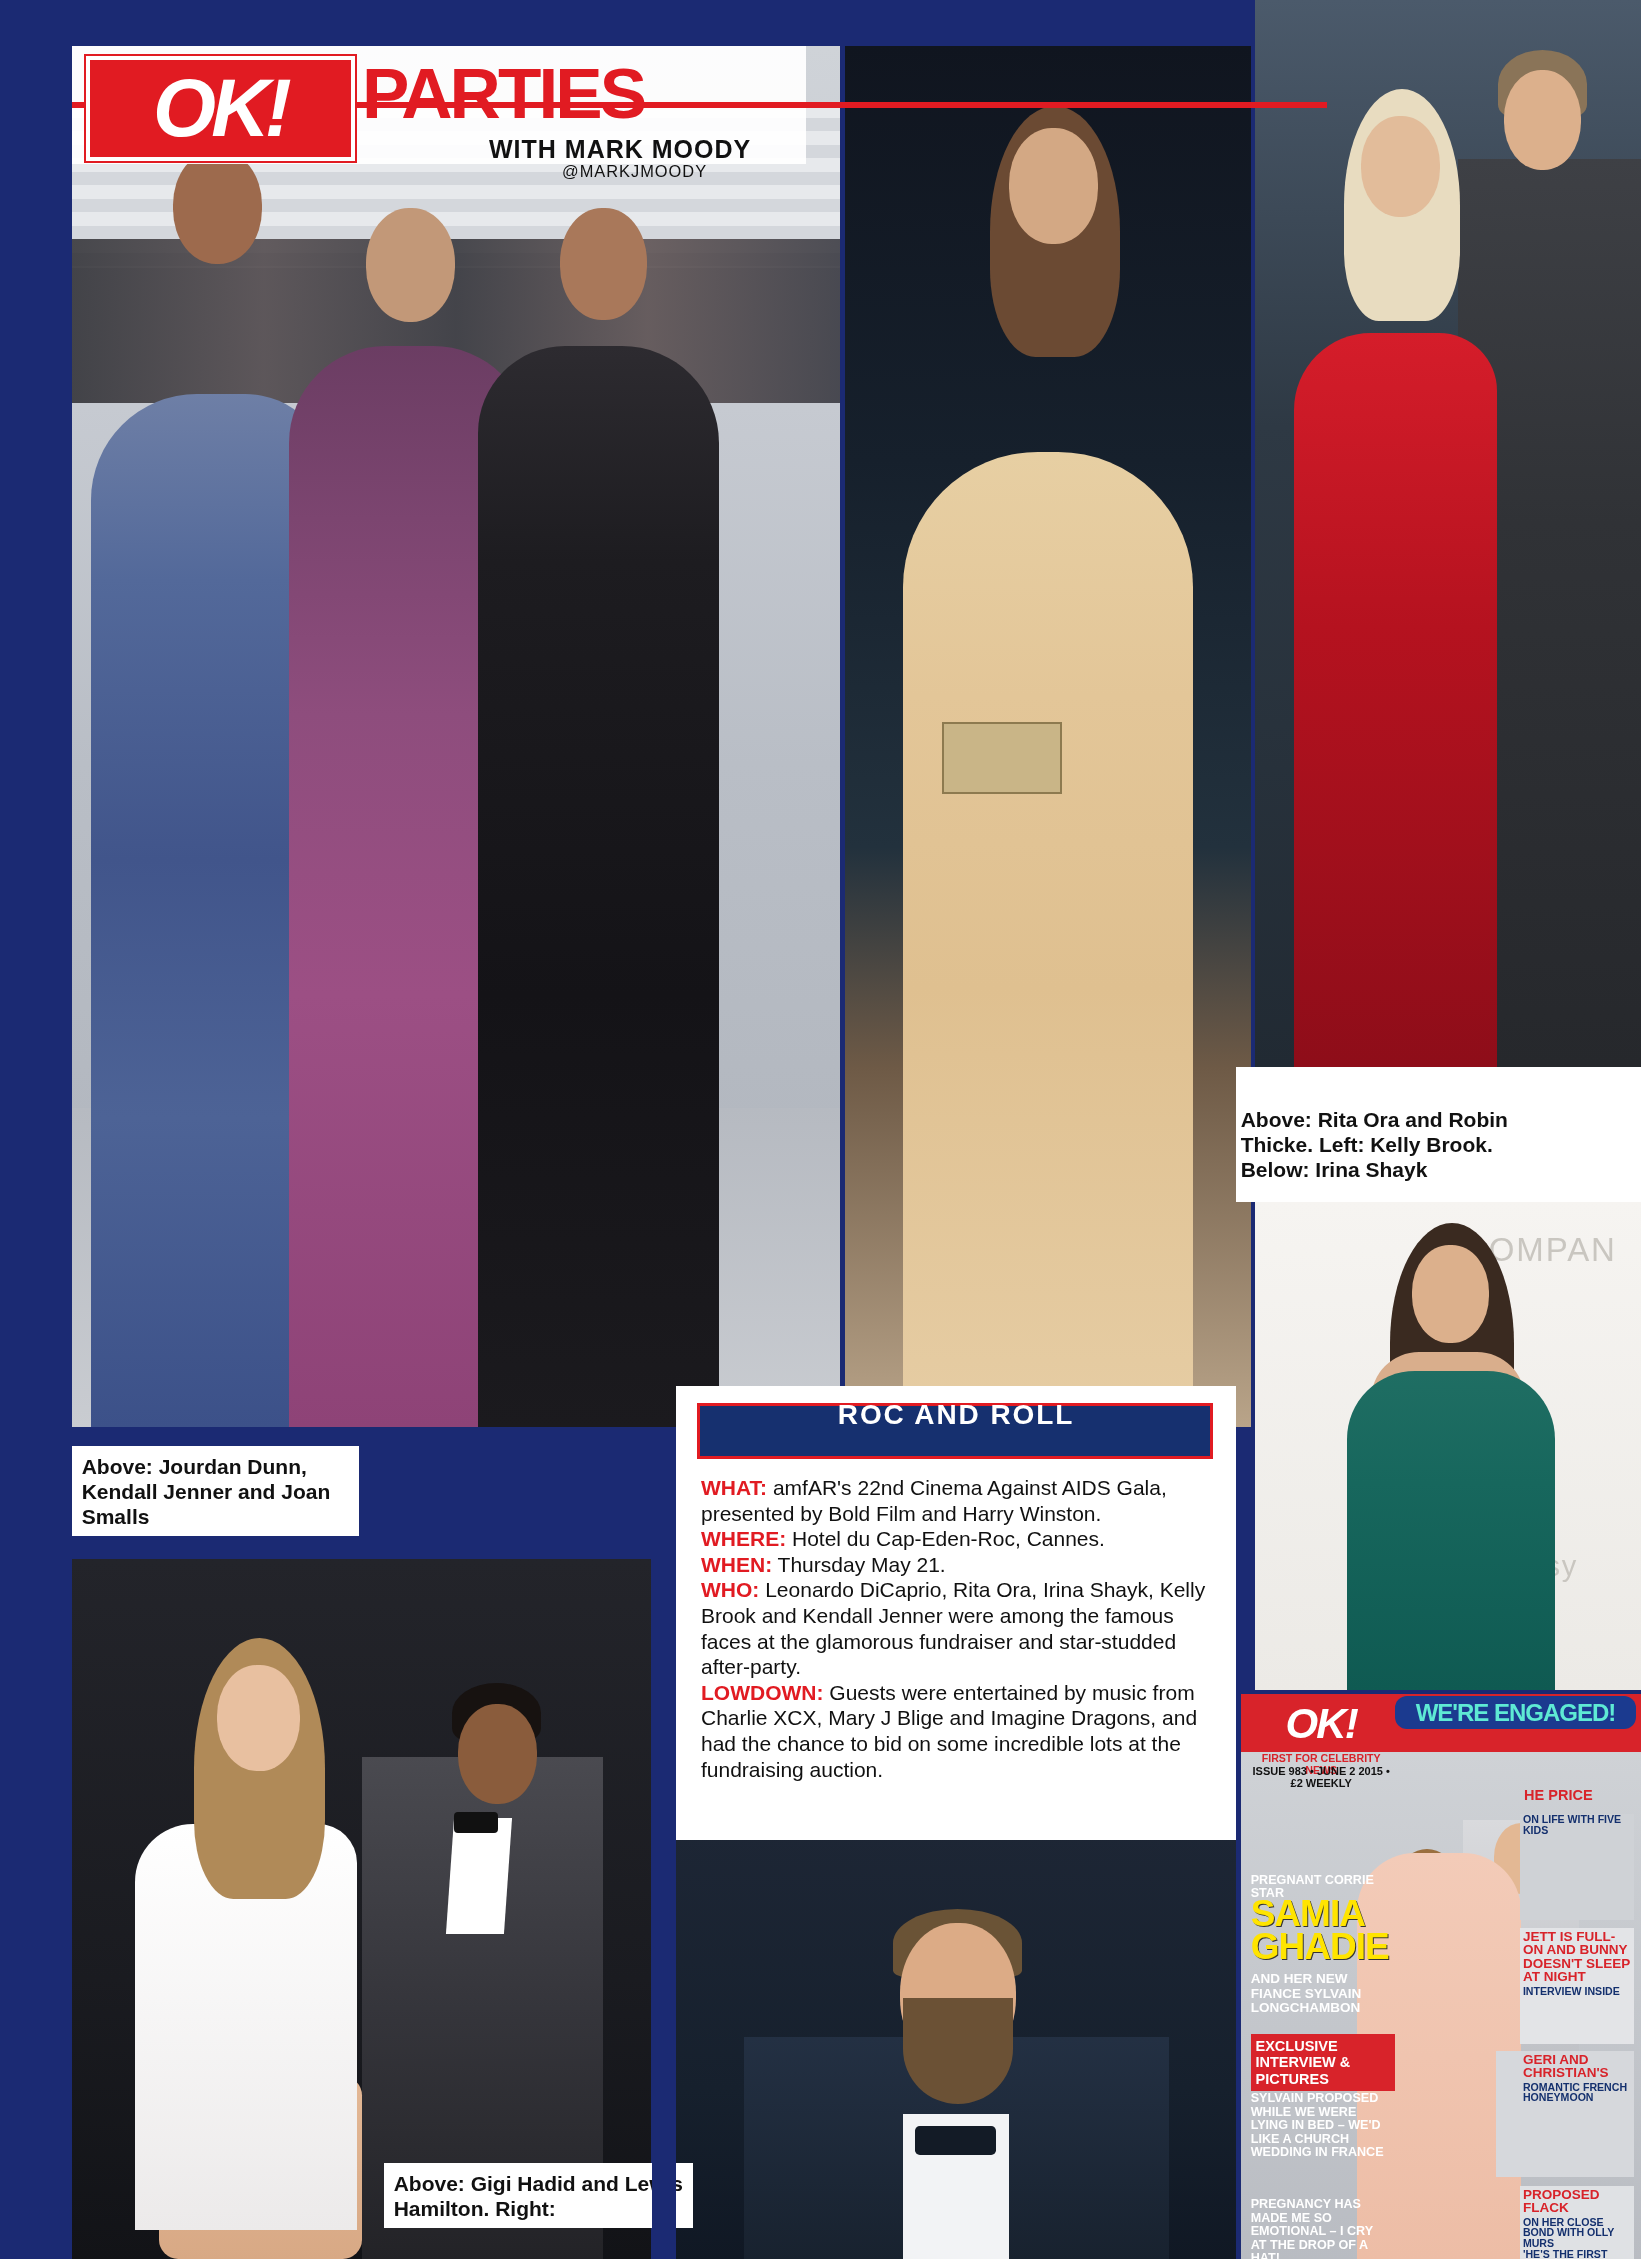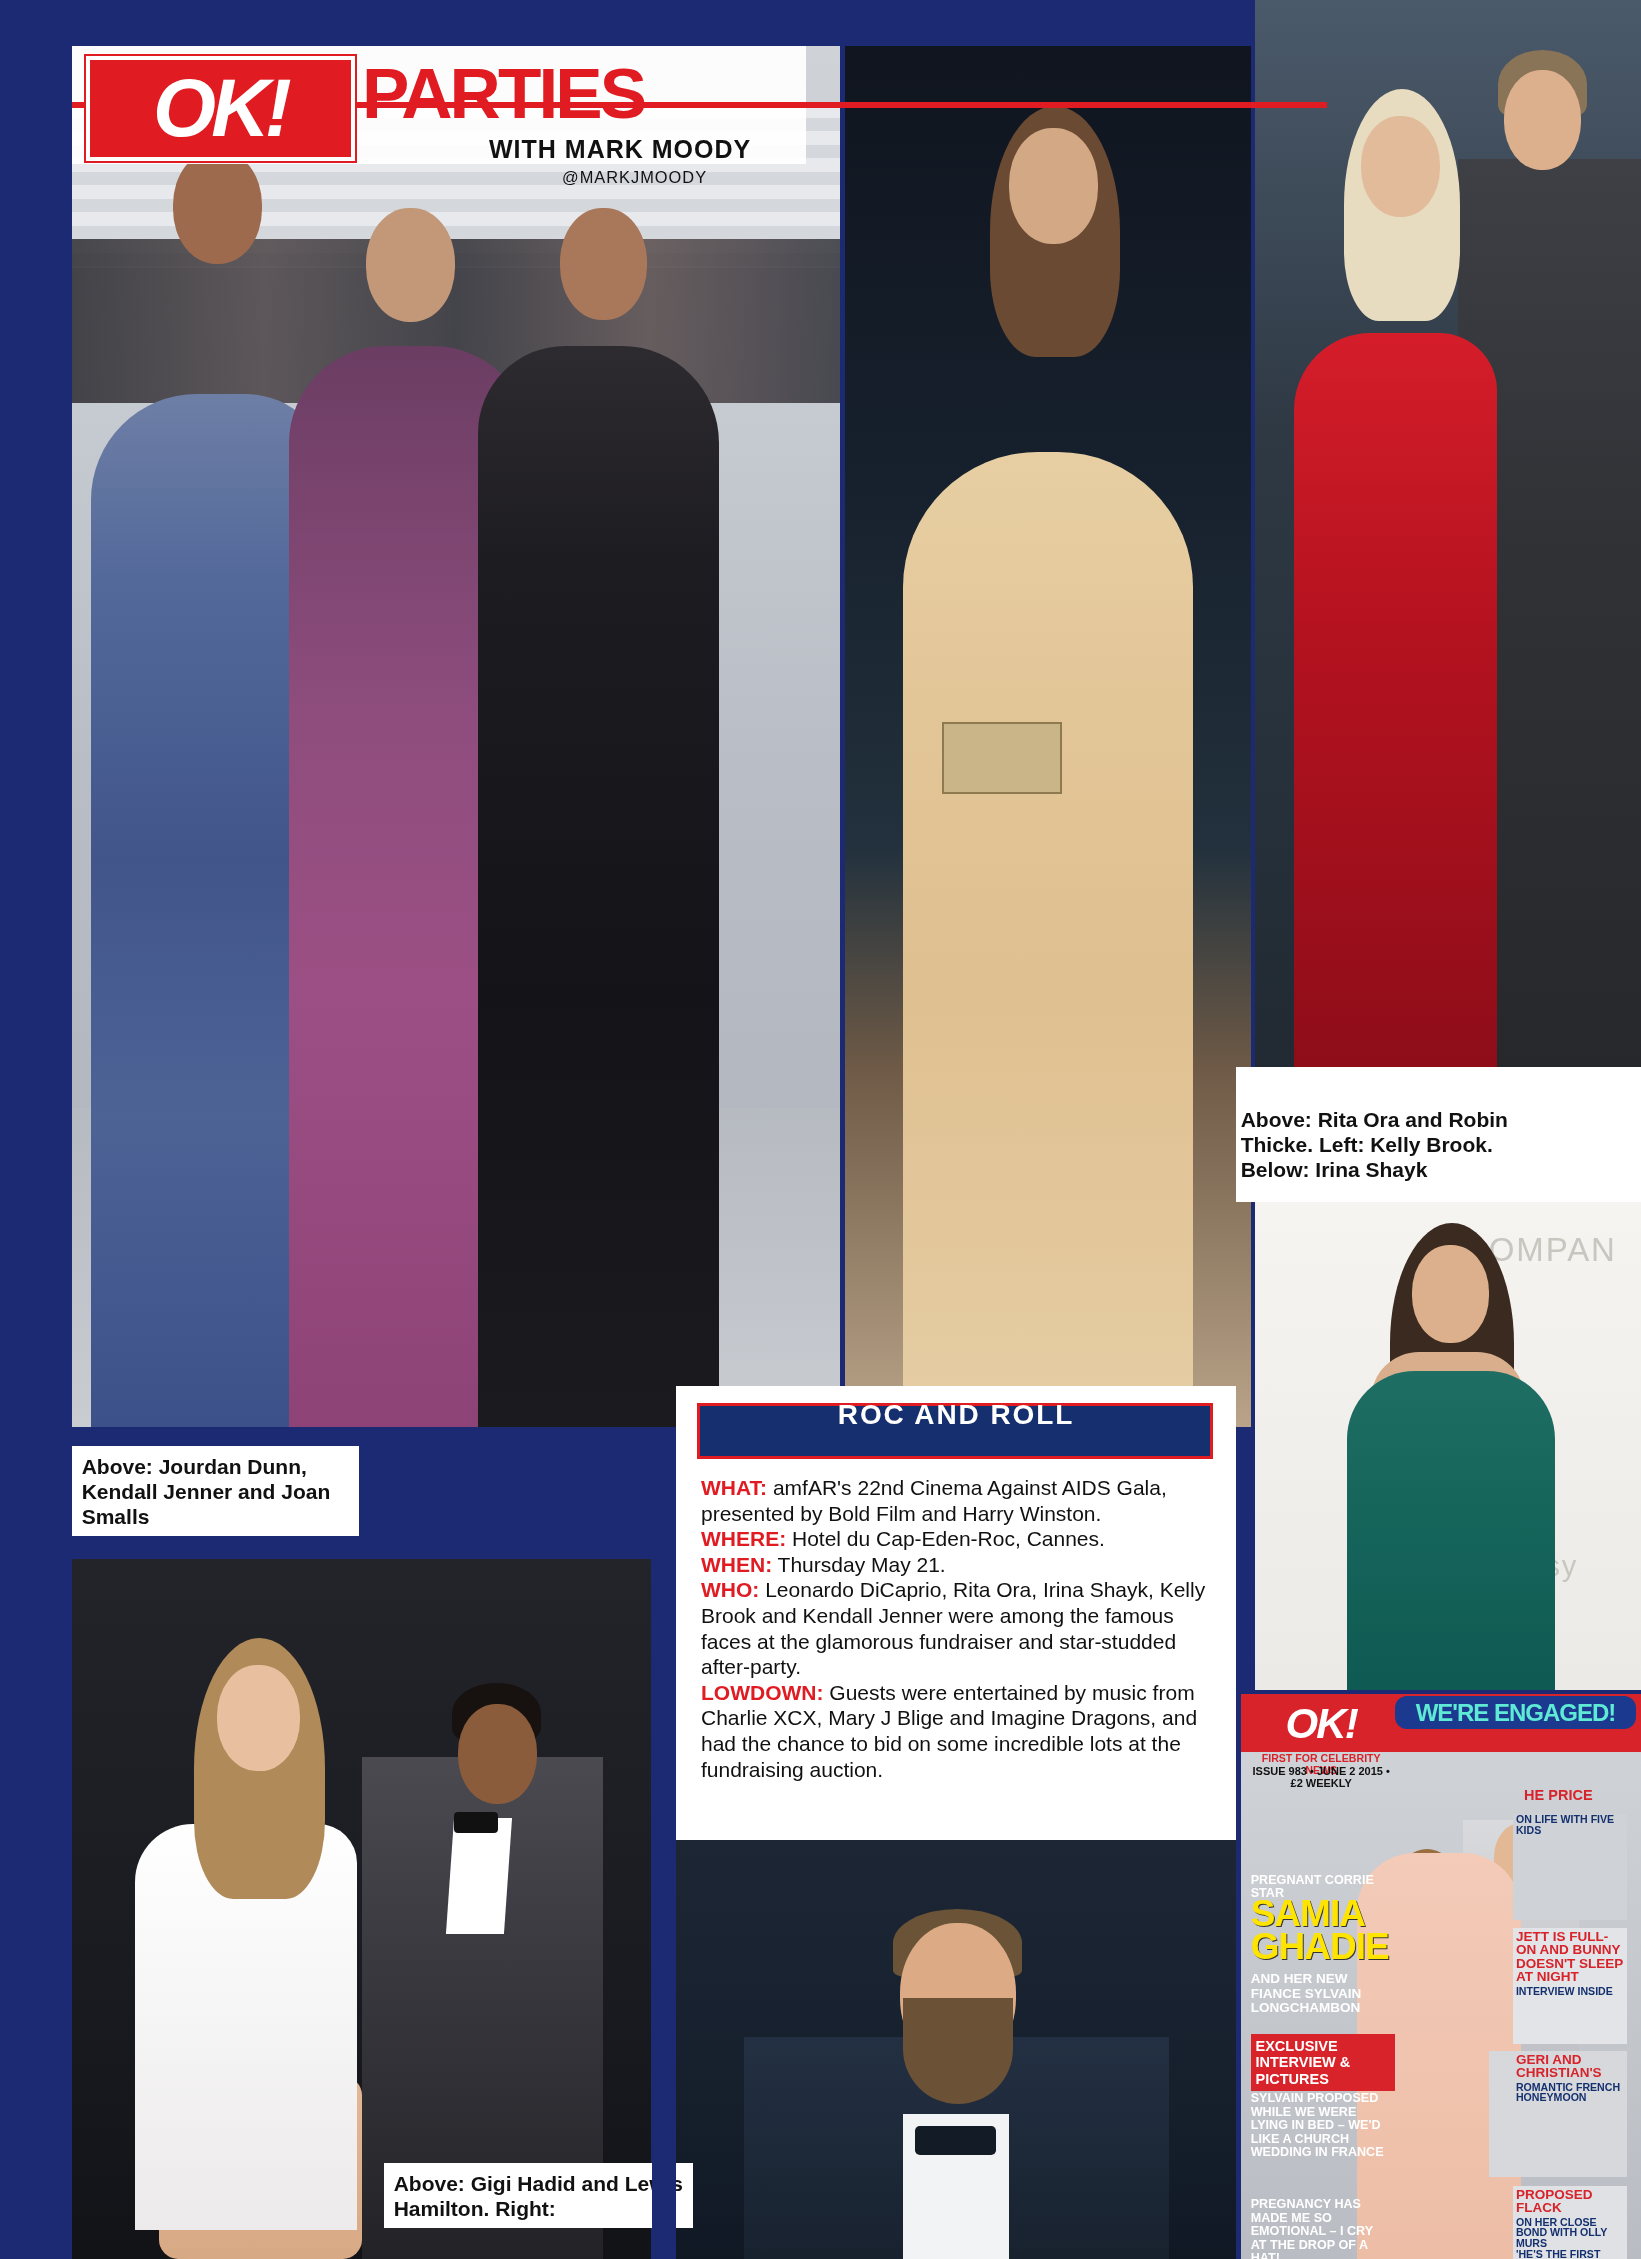--- a/index.html
+++ b/index.html
@@ -138,21 +138,21 @@
   #cover-figure-head{position:absolute;left:154px;top:116px;width:62px;height:81px;border-radius:48%;background:#e8c3a4;}
   #cover-figure-hair{position:absolute;left:137px;top:97px;width:98px;height:183px;border-radius:50% 50% 30% 30%;background:#9a6f3f;}
   #cover-man{position:absolute;left:222px;top:68px;width:116px;height:241px;background:linear-gradient(#d9dadd,#bfc1c6);}
   #cover-man-head{position:absolute;left:253px;top:71px;width:56px;height:71px;border-radius:48%;background:#e3b894;}
   #cover-yellow1{position:absolute;left:9.7px;top:145px;width:145px;color:#ffe400;font-size:37px;font-weight:bold;line-height:33px;letter-spacing:-1px;text-shadow:1px 1px 0 #333;}
   #cover-sub1{position:absolute;left:9.7px;top:122px;width:154px;color:#fff;font-size:12.6px;font-weight:bold;line-height:12.6px;}
   #cover-sub2{position:absolute;left:9.7px;top:220px;width:145px;color:#fff;font-size:13.5px;font-weight:bold;line-height:14.5px;}
   #cover-excl{position:absolute;left:9.7px;top:282px;width:135px;background:#d8232a;color:#fff;font-size:14.5px;font-weight:bold;line-height:16.4px;padding:3.9px 4.8px;}
   #cover-lowerleft{position:absolute;left:9.7px;top:340px;width:135px;color:#fff;font-size:12.6px;font-weight:bold;line-height:13.5px;}
   #cover-preg{position:absolute;left:9.7px;top:446px;width:135px;color:#fff;font-size:12.6px;font-weight:bold;line-height:13.5px;}
-  .cover-rightbox{position:absolute;right:15px;width:114px;background:#16306f;color:#fff;}
+  .cover-rightbox{position:absolute;right:8px;width:114px;background:#16306f;color:#fff;}
   #cover-right1{top:62px;height:106px;background:#cfd2d6;}
   #cover-right2{top:176px;height:116px;background:#e3e4e7;}
   #cover-right3{top:299px;height:126px;background:#d6d8dc;padding-left:24px;}
   #cover-right4{top:434px;height:126px;background:#dfe1e4;}
   .rb-title{color:#d8232a;font-size:13.5px;font-weight:bold;line-height:13.5px;padding:1.9px 2.9px;}
   .rb-sub{color:#14306e;font-size:10.6px;font-weight:bold;line-height:10.6px;padding:0 2.9px;}
   #cover-priceflash{position:absolute;right:3.9px;top:35px;width:114px;color:#d8232a;font-size:14.5px;font-weight:bold;}
 
   
   #masthead{
@@ -166,21 +166,21 @@
     text-align:center;letter-spacing:-4.8px;
   }
   #parties-word{
     position:absolute;left:290px;top:11.6px;color:#e11b22;font-weight:bold;
     font-size:71px;line-height:71px;letter-spacing:-2.9px;
   }
   #mark-moody{
     position:absolute;left:417px;top:89px;color:#111;font-weight:bold;font-size:25px;letter-spacing:1px;
   }
   #mark-handle{
-    position:absolute;left:490px;top:122px;color:#111;font-size:16.4px;letter-spacing:1px;
+    position:absolute;left:490px;top:116px;color:#111;font-size:16.4px;letter-spacing:1px;
   }
   #red-rule{position:absolute;left:0;top:56px;width:1255px;height:5.8px;background:#e11b22;}
 
   
   .caption{
     position:absolute;background:#fff;color:#111;
     font-size:21px;line-height:25px;font-weight:bold;padding:7.7px 9.7px;
   }
   #cap-jourdan{left:72px;top:1446px;width:268px;}
   #cap-rita{left:1231px;top:1099px;width:319px;background:transparent;color:#111;}

